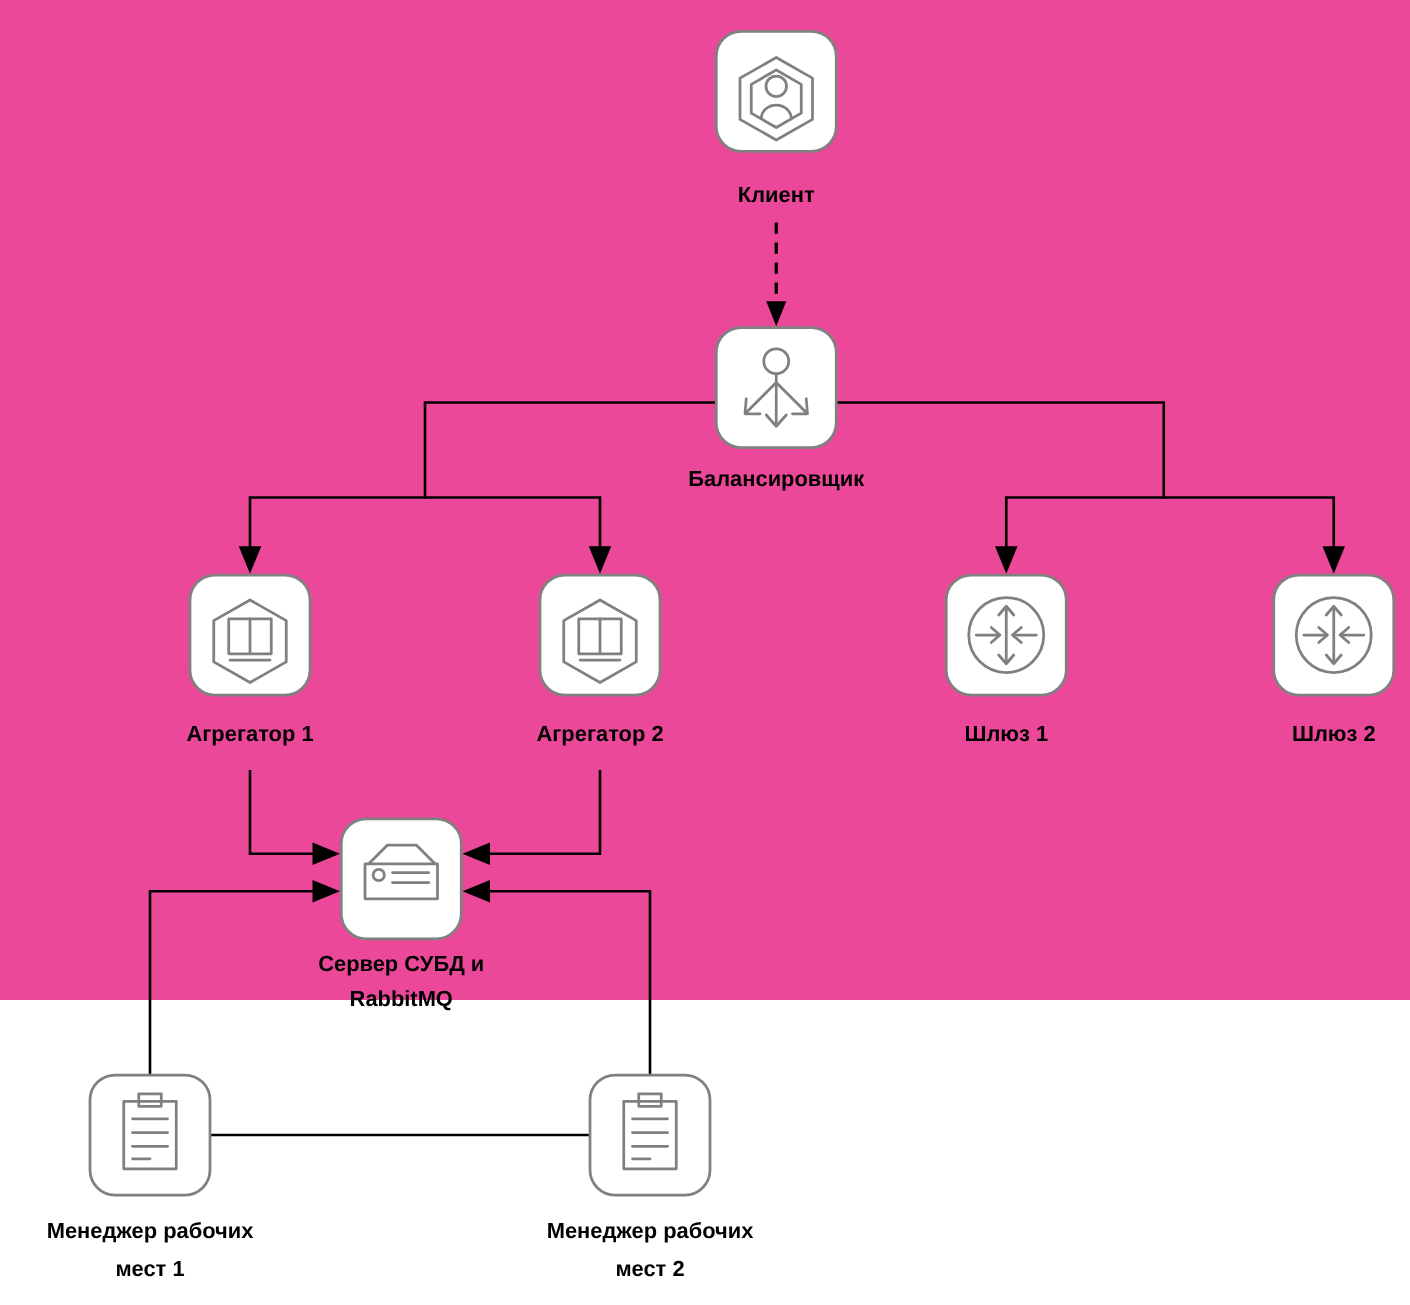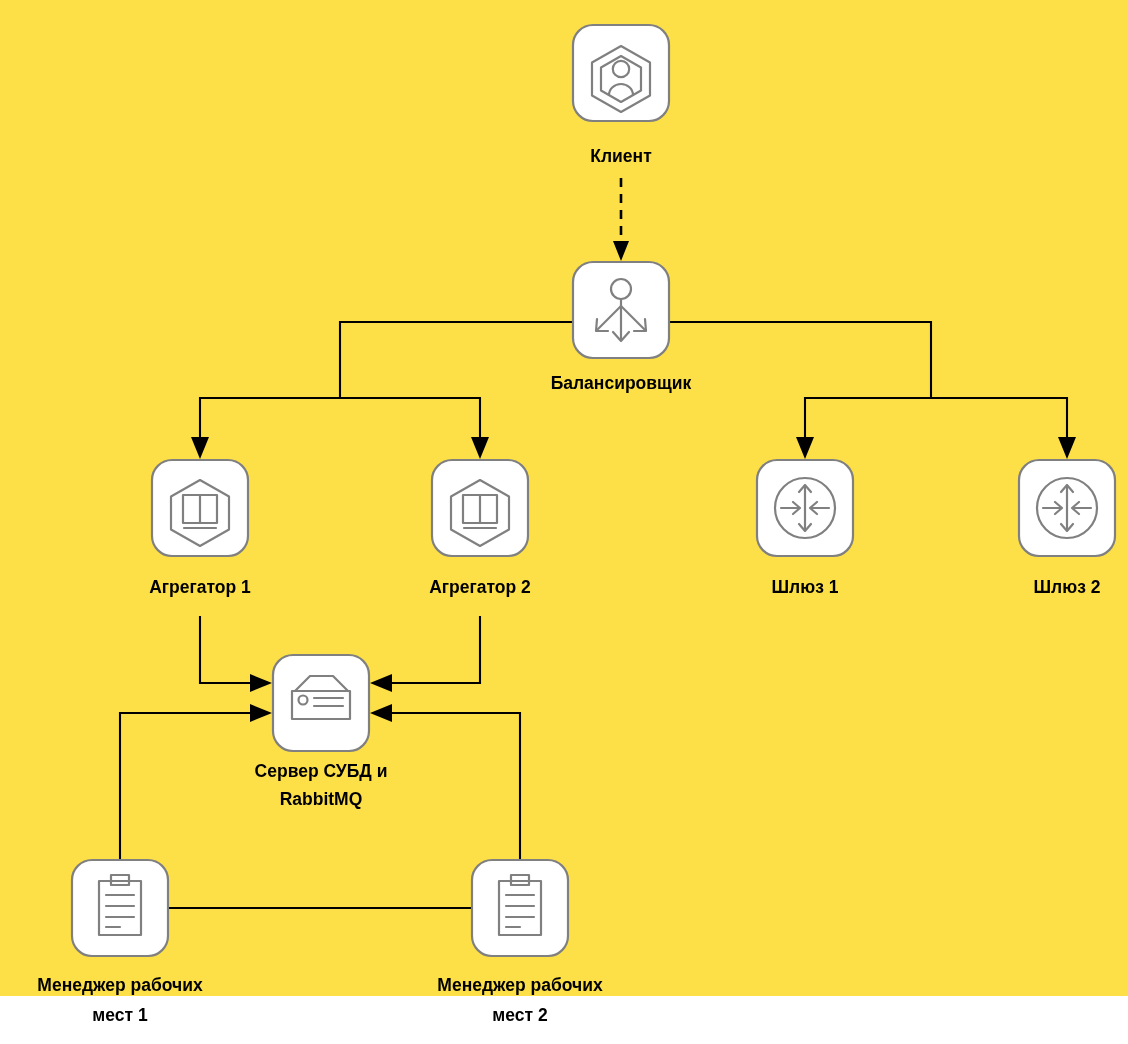--- a/index.html
+++ b/index.html
@@ -9,22 +9,22 @@
   }
   body {
     width: 1128px;
     height: 1044px;
     font-family: "Liberation Sans", sans-serif;
     overflow: hidden;
   }
   #diagram-root {
     position: relative;
     width: 1128px;
-    height: 996px;
-    background: #fde047;
+    height: 800px;
+    background: #ec4899;
     text-decoration: underline;
   }
   svg#diagram-svg {
     display: block;
     width: 1128px;
     height: 1044px;
   }
   .node-box {
     fill: #ffffff;
     stroke: #808080;

